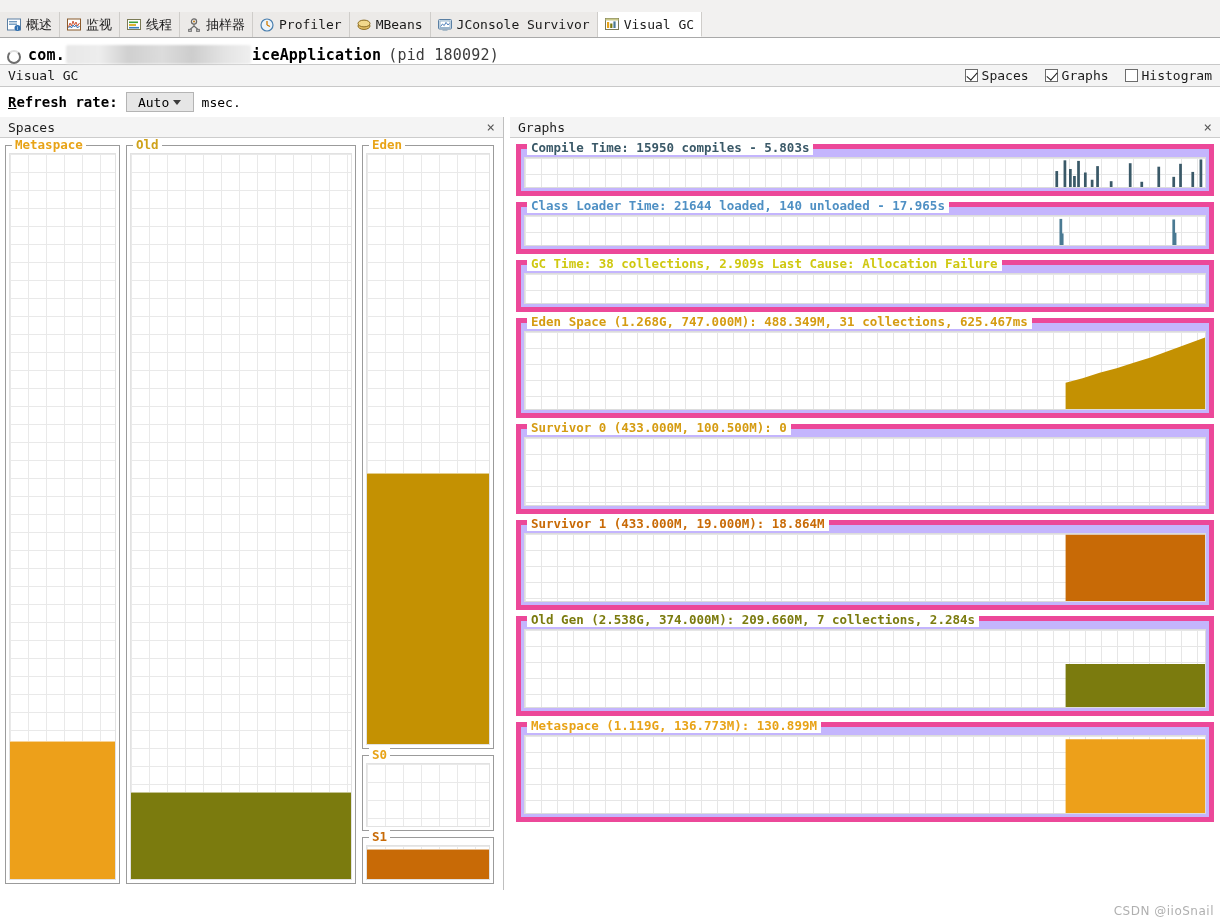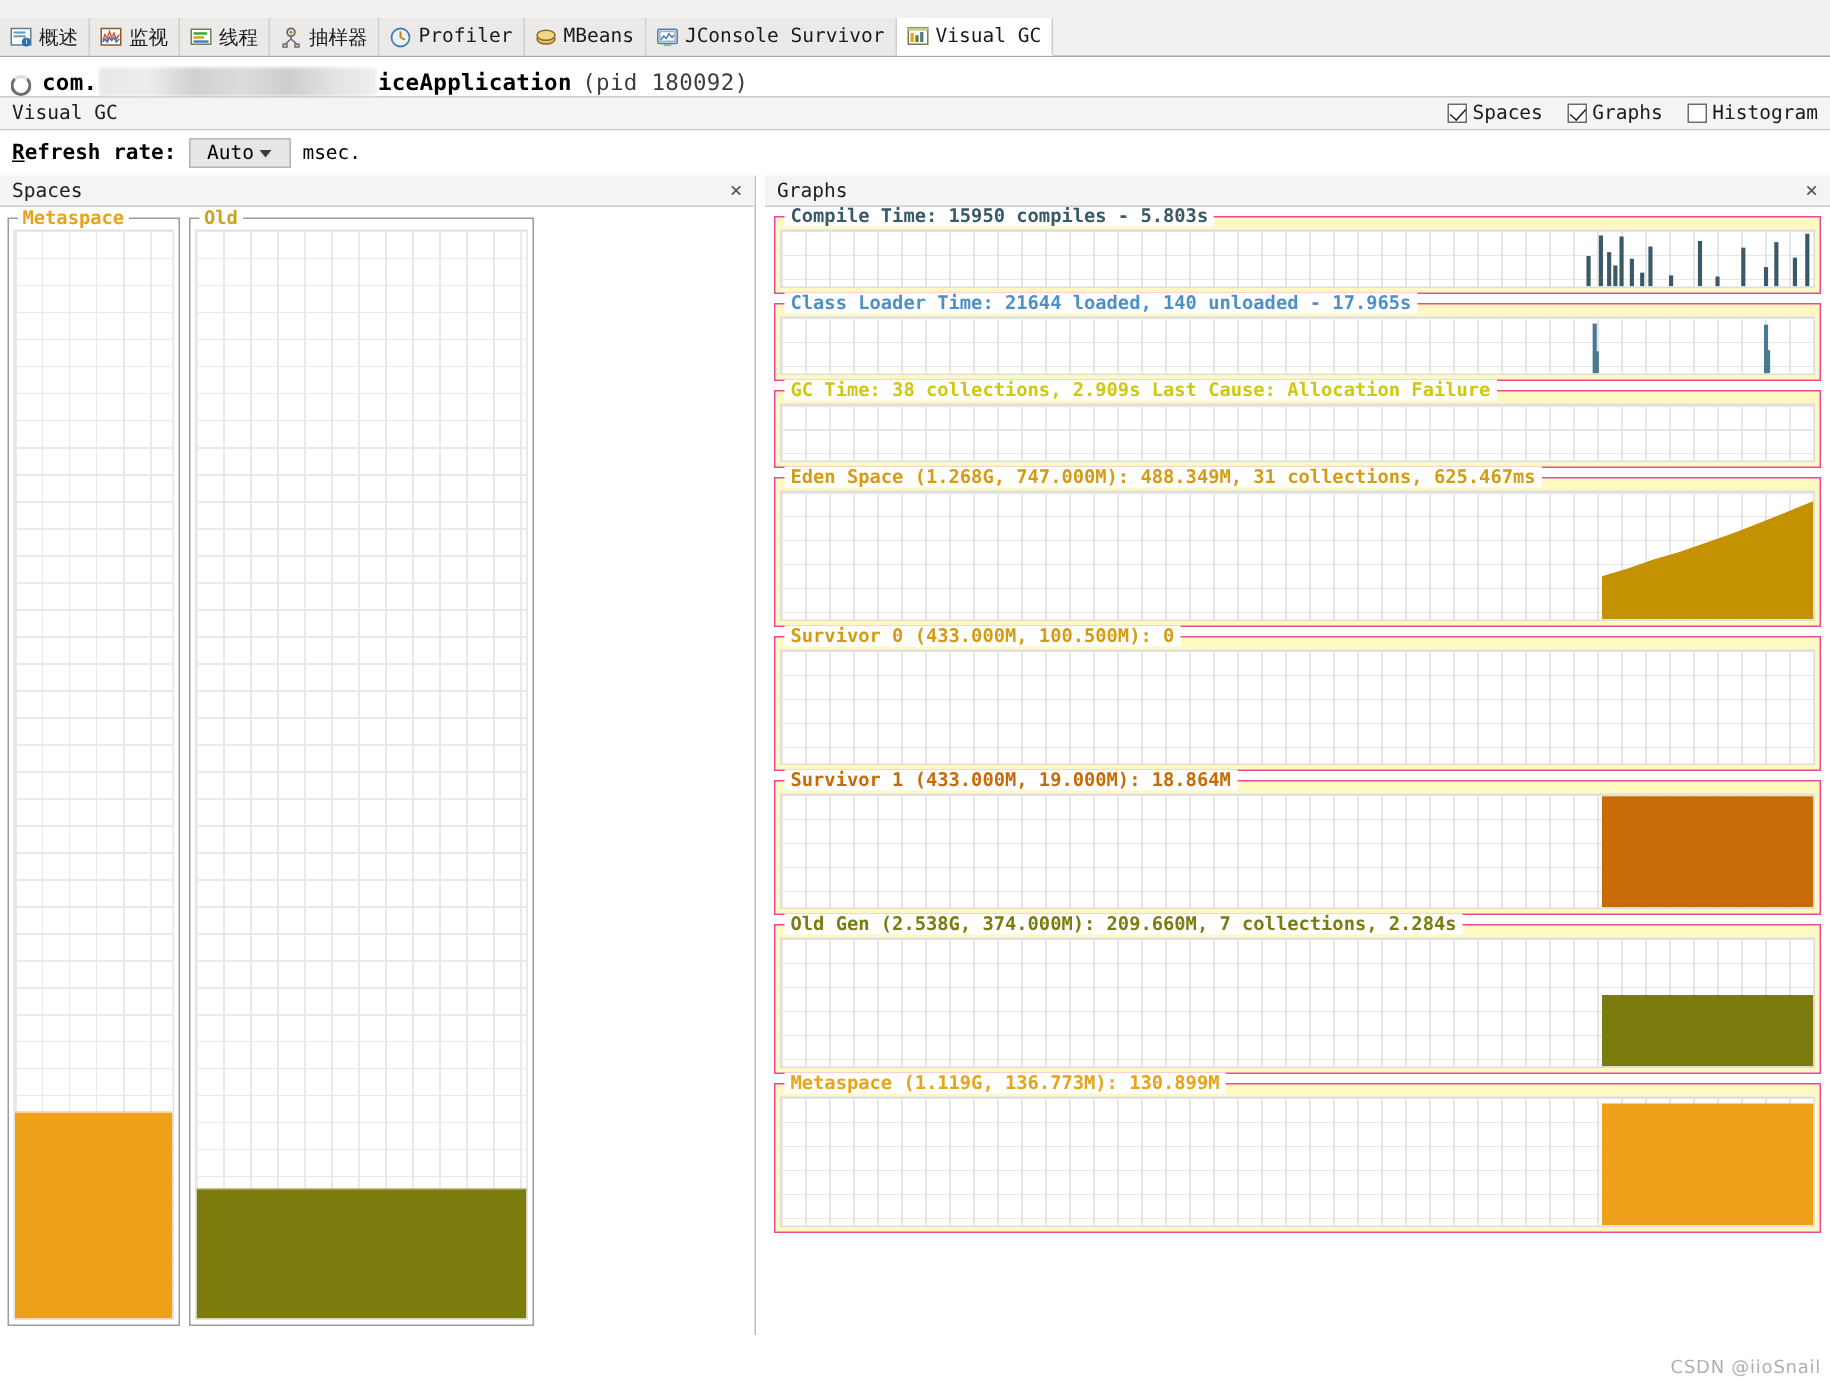--- a/index.html
+++ b/index.html
@@ -215,23 +215,23 @@
   
   .graphs-body {
     flex: 1 1 auto;
     padding: 6px 6px 6px 6px;
     display: flex;
     flex-direction: column;
     gap: 6px;
     overflow: hidden;
   }
   .graph {
-    border: 1px solid #ec4899;
-    position: relative;
-    background: #fef9c3;
+    border: 5px solid #ec4899;
+    position: relative;
+    background: #c4b5fd;
     display: flex;
     flex-direction: column;
   }
   .graph > .glabel {
     position: absolute;
     top: -8px; left: 6px;
     background: #fff;
     padding: 0 4px;
     font-size: 12.5px;
     font-weight: bold;
@@ -394,20 +394,40 @@
 
       <div class="col col-old">
         <div class="group old" style="flex:1 1 auto">
           <span class="glabel" style="color:#cfa21a">Old</span>
           <div class="gbody">
             <div class="fill" style="height:12%;background:#7b7b0e"></div>
           </div>
         </div>
       </div>
 
+      <div class="col col-young">
+        <div class="group" style="flex:1 1 auto">
+          <span class="glabel">Eden</span>
+          <div class="gbody">
+            <div class="fill" style="height:46%;background:#c49102"></div>
+          </div>
+        </div>
+        <div class="group" style="height:76px;flex:0 0 76px">
+          <span class="glabel">S0</span>
+          <div class="gbody">
+            <div class="fill" style="height:0%;background:#c86a06"></div>
+          </div>
+        </div>
+        <div class="group s1" style="height:47px;flex:0 0 47px">
+          <span class="glabel">S1</span>
+          <div class="gbody">
+            <div class="fill" style="height:92%;background:#c86a06"></div>
+          </div>
+        </div>
+      </div>
 
     </div>
   </div>
 
   <div class="divider"></div>
 
   <div class="panel panel-right">
     <div class="panel-title">
       <span class="t">Graphs</span>
       <span class="closex">×</span>

